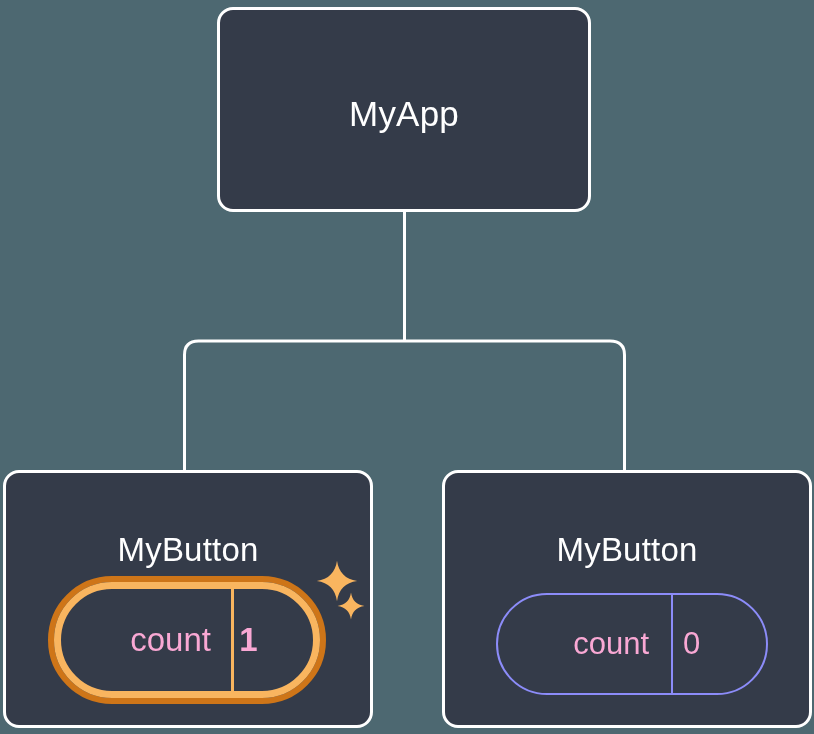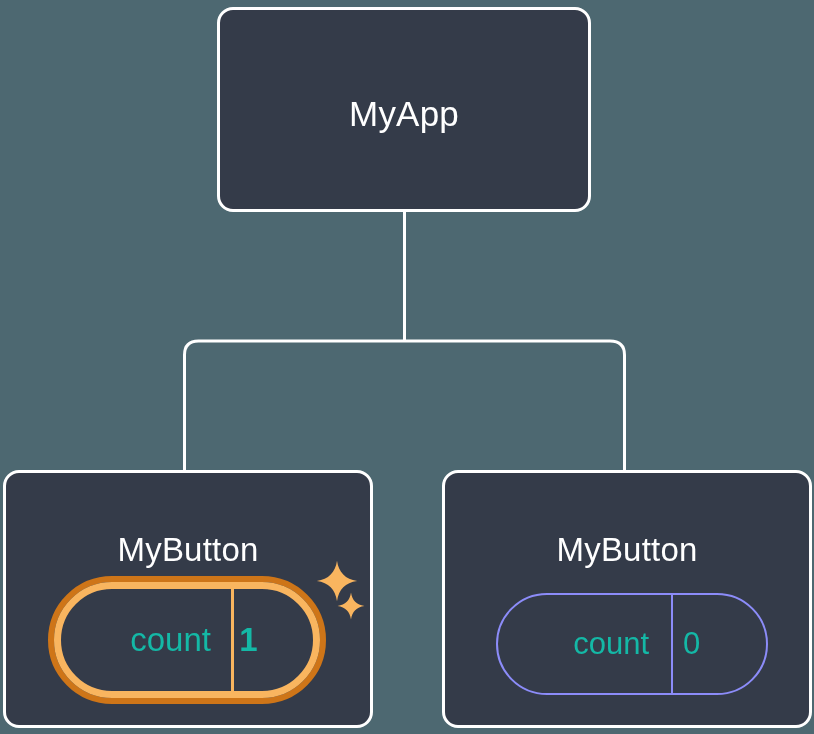--- a/index.html
+++ b/index.html
@@ -82,21 +82,21 @@
     box-sizing: border-box;
     display: flex;
     align-items: stretch;
     border-radius: 999px;
     background: transparent;
   }
   .pill-key, .pill-val {
     display: flex;
     align-items: center;
     justify-content: center;
-    color: #14b8a6;
+    color: #f9a8d4;
     white-space: nowrap;
     box-sizing: border-box;
   }
 
   
   .pill-plain {
     left: 51px;
     top: 120px;
     width: 272px;
     height: 102px;

